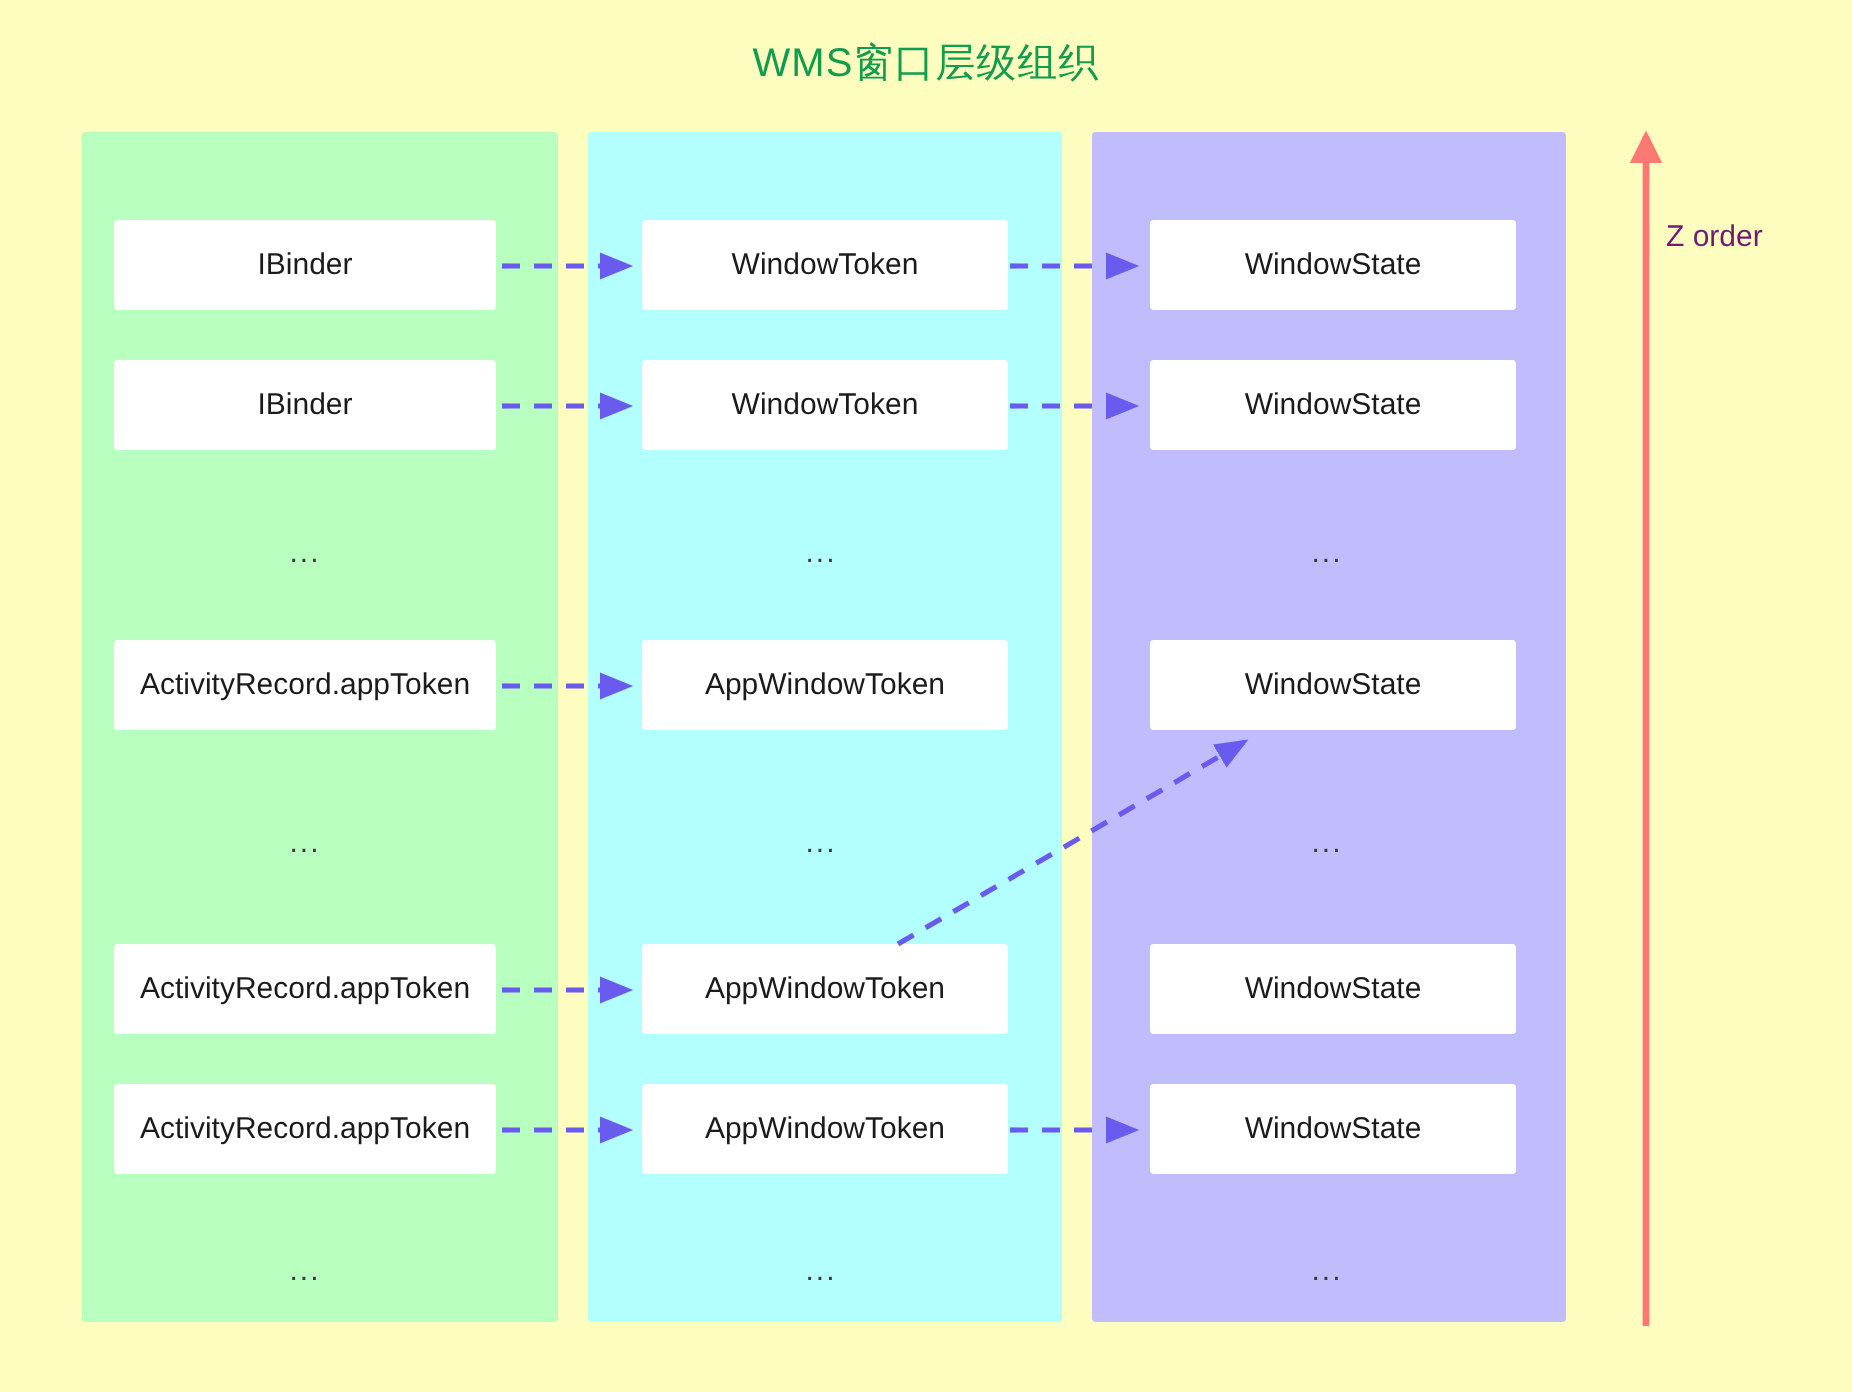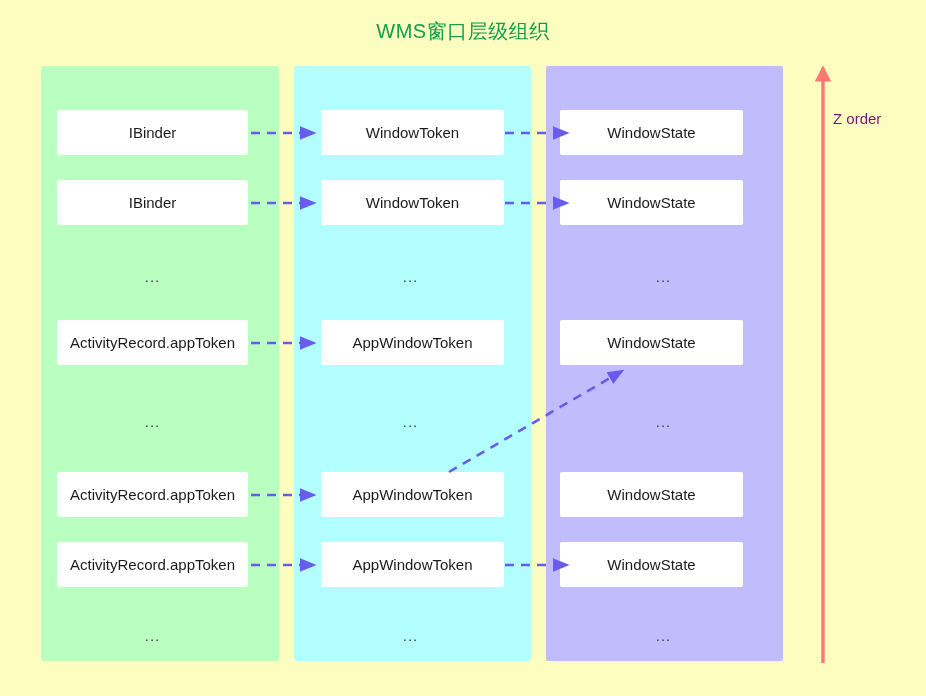--- a/index.html
+++ b/index.html
@@ -56,21 +56,21 @@
     display: flex;
     align-items: center;
     justify-content: center;
     font-size: 15px;
     color: #1b1b1b;
     box-sizing: border-box;
     white-space: nowrap;
   }
   .node.c0 { left: 57px;  width: 191px; }
   .node.c1 { left: 321px; width: 183px; }
-  .node.c2 { left: 560px; width: 183px; }
+  .node.c2 { left: 575px; width: 183px; }
 
   
   .ellipsis {
     position: absolute;
     font-size: 15px;
     color: #3a3a3a;
     letter-spacing: 1px;
     text-align: center;
     height: 18px;
     line-height: 18px;

